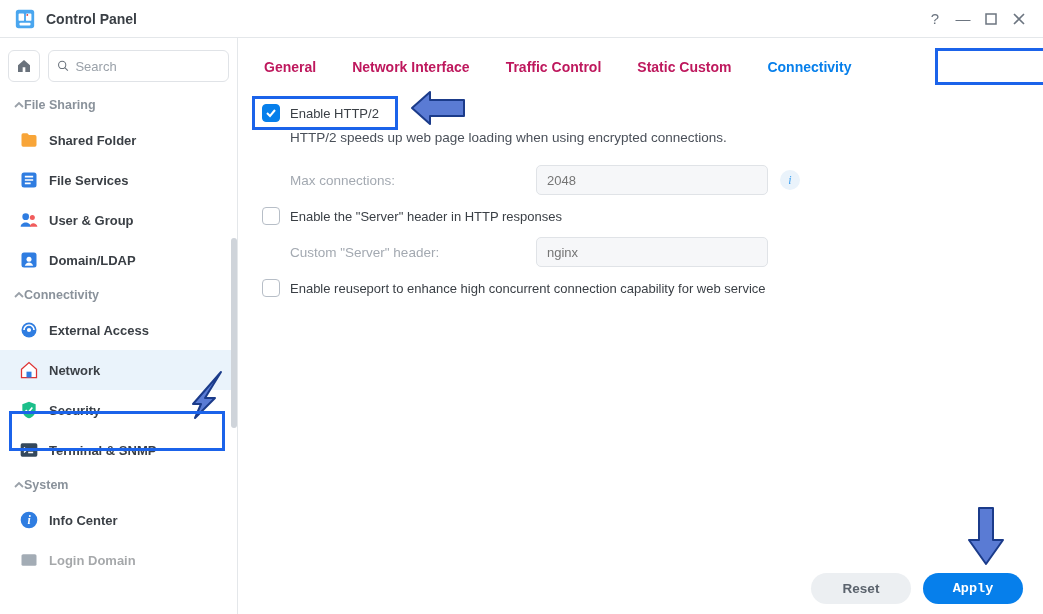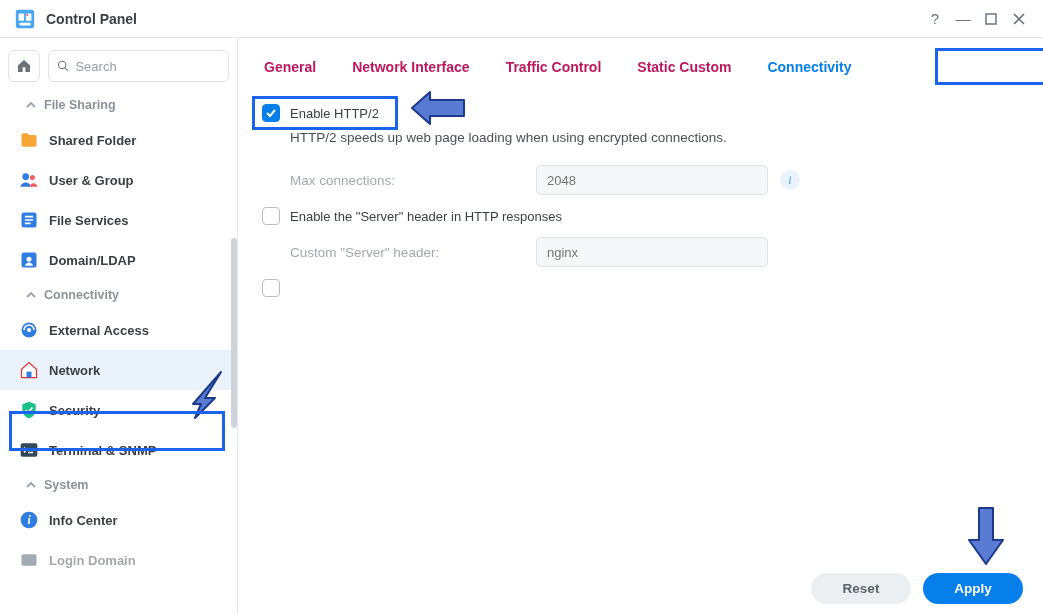--- a/index.html
+++ b/index.html
@@ -82,22 +82,22 @@
     border: none;
     outline: none;
     width: 100%;
     font-size: 13px;
     color: #444;
   }
   .search-box input::placeholder { color: #9aa1a9; }
   .section-header {
     display: flex;
     align-items: center;
-    gap: 8px;
-    padding: 8px 26px;
+    gap: 0;
+    padding: 8px 14px;
     color: #8a929b;
     font-weight: 600;
     cursor: pointer;
     font-size: 12.5px;
   }
   .chev {
     width: 10px; height: 10px;
     transform: rotate(180deg);
     color: #9aa1a9;
   }
@@ -280,20 +280,21 @@
     cursor: pointer;
     padding: 0 24px;
   }
   .btn.reset {
     background: #eceff2;
     color: #5b636d;
   }
   .btn.apply {
     background: #067feb;
     color: #fff;
+    font-family: Liberation Mono, monospace;
   }
   .apply-arrow {
     position: absolute;
     bottom: 46px;
     right: 36px;
     width: 42px; height: 64px;
     pointer-events: none;
   }
 </style>
 </head>
@@ -353,36 +354,36 @@
       <span class="ico">
         <svg width="20" height="20" viewBox="0 0 24 24">
             <path d="M3 6a2 2 0 0 1 2-2h5l2 2h7a2 2 0 0 1 2 2v10a2 2 0 0 1-2 2H5a2 2 0 0 1-2-2Z" fill="#f8a538"></path>
           </svg>
       </span>
       <span>Shared Folder</span>
     </div>
     <div class="side-item">
       <span class="ico">
         <svg width="20" height="20" viewBox="0 0 24 24">
+            <rect x="3" y="3" width="18" height="18" rx="3" fill="#2f7de1"></rect>
+            <path d="M7 8h10M7 12h10M7 16h7" stroke="#fff" stroke-width="2"></path>
+          </svg>
+      </span>
+      <span>File Services</span>
+    </div>
+    <div class="side-item">
+      <span class="ico">
+        <svg width="20" height="20" viewBox="0 0 24 24">
             <circle cx="8" cy="8" r="4" fill="#2f7de1"></circle>
             <circle cx="16" cy="9" r="3" fill="#f15c5c"></circle>
             <path d="M2 20c0-3 3-5 6-5s6 2 6 5" fill="#2f7de1"></path>
             <path d="M13 20c0-2 2-4 4-4s5 2 5 4" fill="#f15c5c"></path>
           </svg>
       </span>
       <span>User &amp; Group</span>
-    </div>
-    <div class="side-item">
-      <span class="ico">
-        <svg width="20" height="20" viewBox="0 0 24 24">
-            <rect x="3" y="3" width="18" height="18" rx="3" fill="#2f7de1"></rect>
-            <path d="M7 8h10M7 12h10M7 16h7" stroke="#fff" stroke-width="2"></path>
-          </svg>
-      </span>
-      <span>File Services</span>
     </div>
     <div class="side-item">
       <span class="ico">
         <svg width="20" height="20" viewBox="0 0 24 24">
             <rect x="3" y="3" width="18" height="18" rx="3" fill="#2f7de1"></rect>
             <circle cx="12" cy="11" r="3" fill="#fff"></circle>
             <path d="M7 19c1-3 3-4 5-4s4 1 5 4" fill="#fff"></path>
           </svg>
       </span>
       <span>Domain/LDAP</span>
@@ -497,20 +498,21 @@
         <div class="checkbox"></div>
         <span class="row-label">Enable the "Server" header in HTTP responses</span>
       </div>
       <div class="subrow">
         <span class="sublabel">Custom "Server" header:</span>
         <input class="txt" disabled="" placeholder="nginx" style="">
       </div>
 
       <div class="row">
         <div class="checkbox"></div>
+        <span class="row-label">Enable reuseport to enhance high concurrent connection capability for web service</span>
       </div>
     </div>
 
     <div class="ck-highlight"></div>
     <svg class="ck-arrow" viewBox="0 0 60 40">
       <path d="M56 12 L22 12 L22 4 L4 20 L22 36 L22 28 L56 28 Z" fill="#5a7bd4" stroke="#1b3b8a" stroke-width="2" stroke-linejoin="round"></path>
     </svg>
 
     <div class="footer">
       <button class="btn reset">Reset</button>

